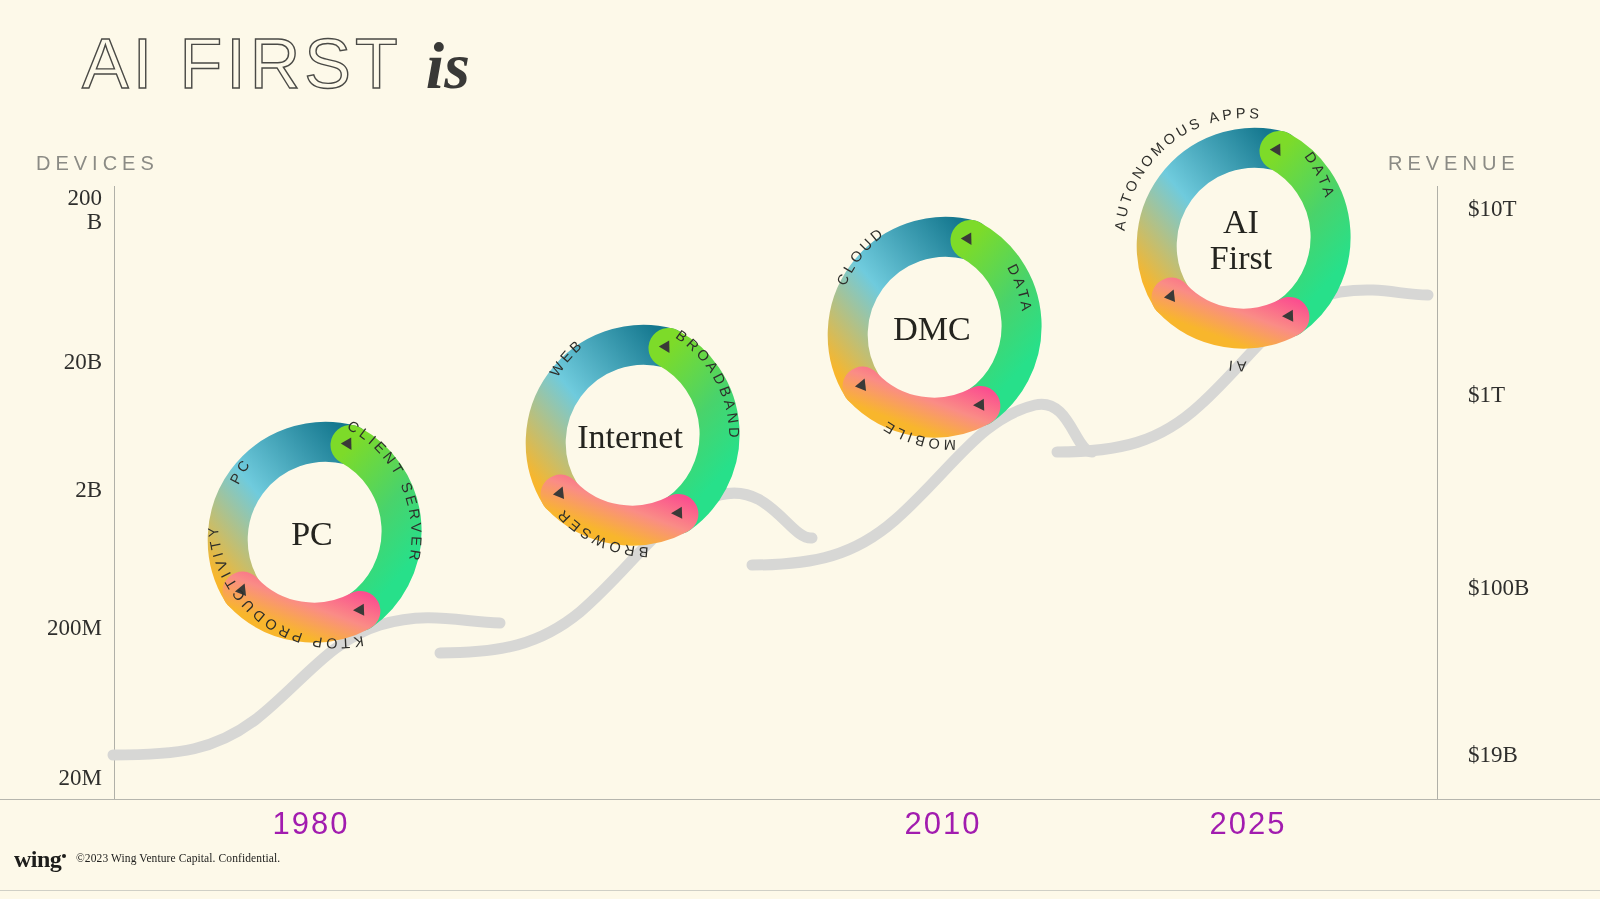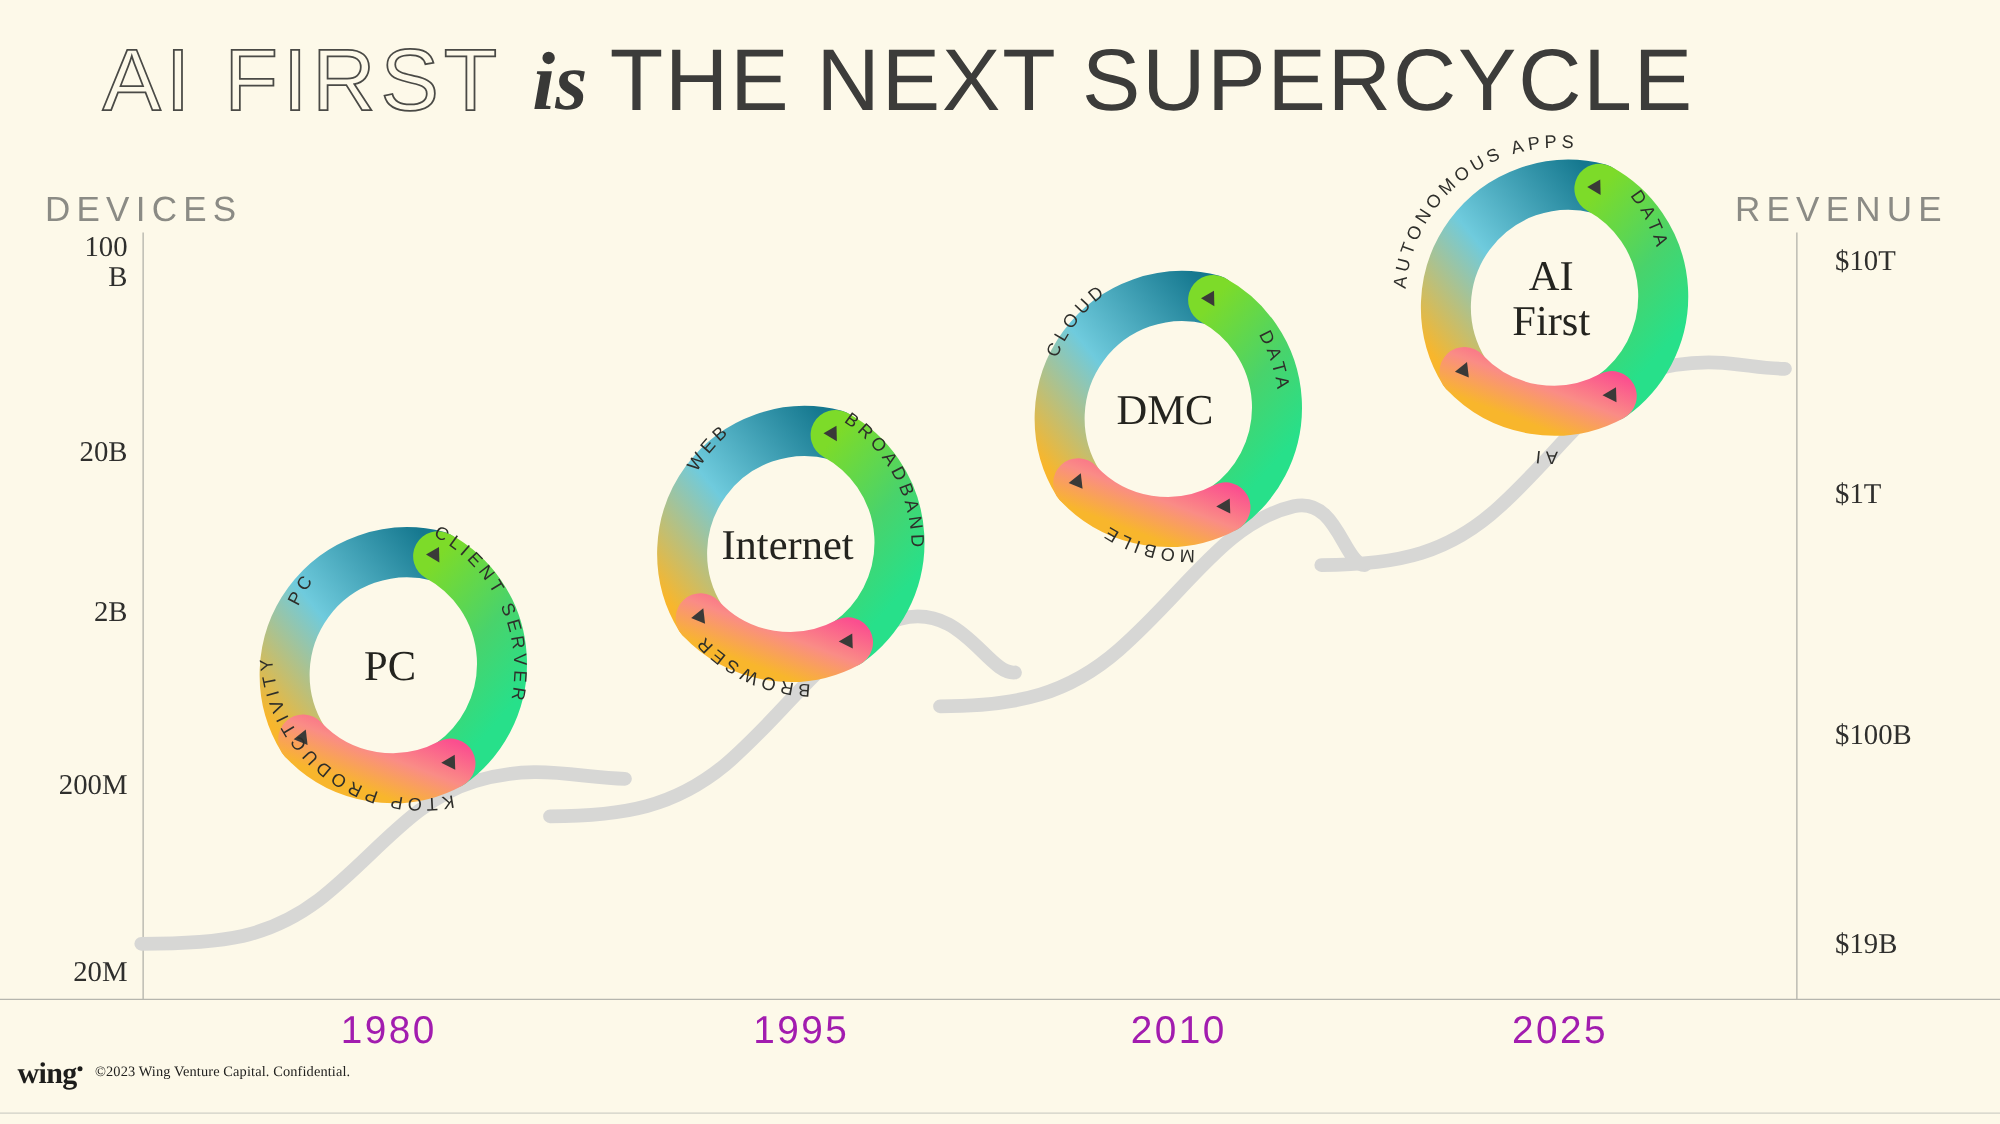--- a/index.html
+++ b/index.html
@@ -28,21 +28,21 @@
     font-size:66px;font-style:italic;font-weight:700;
     color:#393937;margin:0 18px 0 24px;
   }
   .title-solid{
     font-family:"Liberation Sans", sans-serif;
     font-size:70px;font-weight:400;letter-spacing:1.5px;color:#3c3c3a;
   }
 
   
   .axis-head{
-    position:absolute;font-size:28px;letter-spacing:5px;color:#8b8b85;
+    position:absolute;font-size:20px;letter-spacing:5px;color:#8b8b85;
     font-weight:400;
   }
   #devices-head{left:36px;top:152px;}
   #revenue-head{left:1388px;top:152px;}
 
   .axis-line{position:absolute;background:#b0b0a8;width:1px;}
   #left-axis{left:114px;top:186px;height:614px;}
   #right-axis{left:1437px;top:186px;height:614px;}
 
   .baseline{position:absolute;left:0;top:799px;width:1600px;height:1px;background:#b6b6ae;}
@@ -98,33 +98,32 @@
   svg{display:block;overflow:visible;}
 </style>
 </head>
 <body>
 
 <div id="stage">
 
   <div class="title-bar">
     <span class="title-outline">AI FIRST</span>
     <span class="title-italic">is</span>
-    <span class="title-solid">THE NEXT SUPERCYCLE</span>
   </div>
 
   <div class="axis-head" id="devices-head">DEVICES</div>
   <div class="axis-head" id="revenue-head">REVENUE</div>
 
   <div class="axis-line" id="left-axis"></div>
   <div class="axis-line" id="right-axis"></div>
   <div class="baseline"></div>
   <div class="footer-sep"></div>
 
   <div class="tick left" style="top:186px">
-    <div>100</div>
+    <div>200</div>
     <div>B</div>
   </div>
   <div class="tick left" style="top:350px">20B</div>
   <div class="tick left" style="top:478px">2B</div>
   <div class="tick left" style="top:616px">200M</div>
   <div class="tick left" style="top:766px">20M</div>
 
   <div class="tick right" style="top:197px">$10T</div>
   <div class="tick right" style="top:383px">$1T</div>
   <div class="tick right" style="top:576px">$100B</div>
@@ -314,20 +313,19 @@
       <text font-size="14.5" letter-spacing="3.4"><textPath href="#p-ai-2" startOffset="52%" text-anchor="middle">DATA</textPath></text>
       <text font-size="14.5" letter-spacing="3.4"><textPath href="#p-ai-3" startOffset="45%" text-anchor="middle">AI</textPath></text>
     </svg>
     <div class="donut-center" style="font-size:34px">
       <div>AI</div>
       <div>First</div>
     </div>
   </div>
 
   <div class="year" style="left:211px">1980</div>
-  <div class="year" style="left:541px">1995</div>
   <div class="year" style="left:843px">2010</div>
   <div class="year" style="left:1148px">2025</div>
 
   <div class="wing-logo"><span>wing</span><span class="dot"></span></div>
   <div class="copyright">©2023 Wing Venture Capital. Confidential.</div>
 
 </div>
 
 </body></html>

